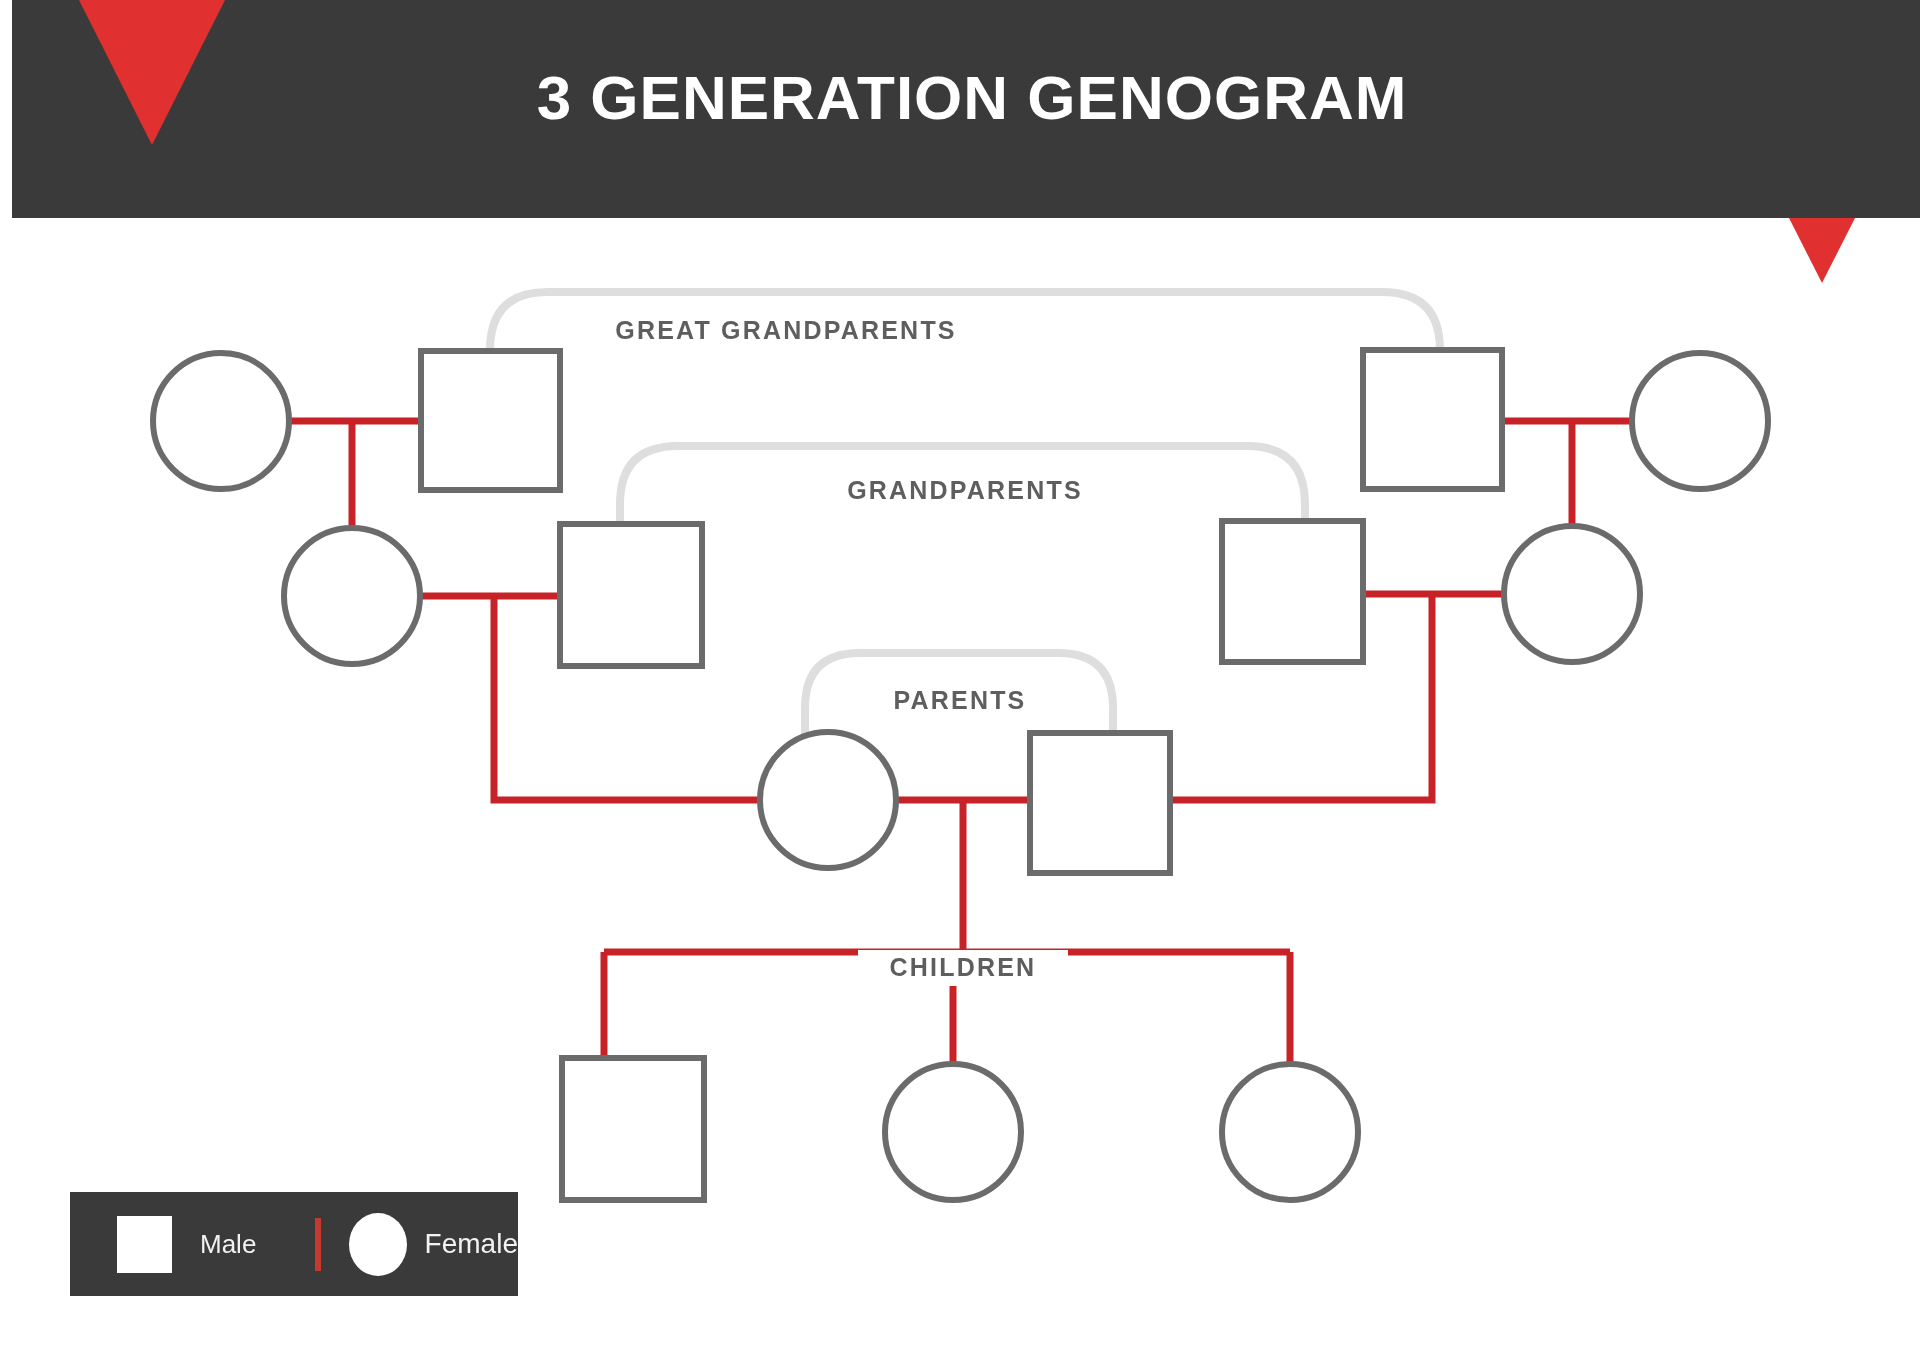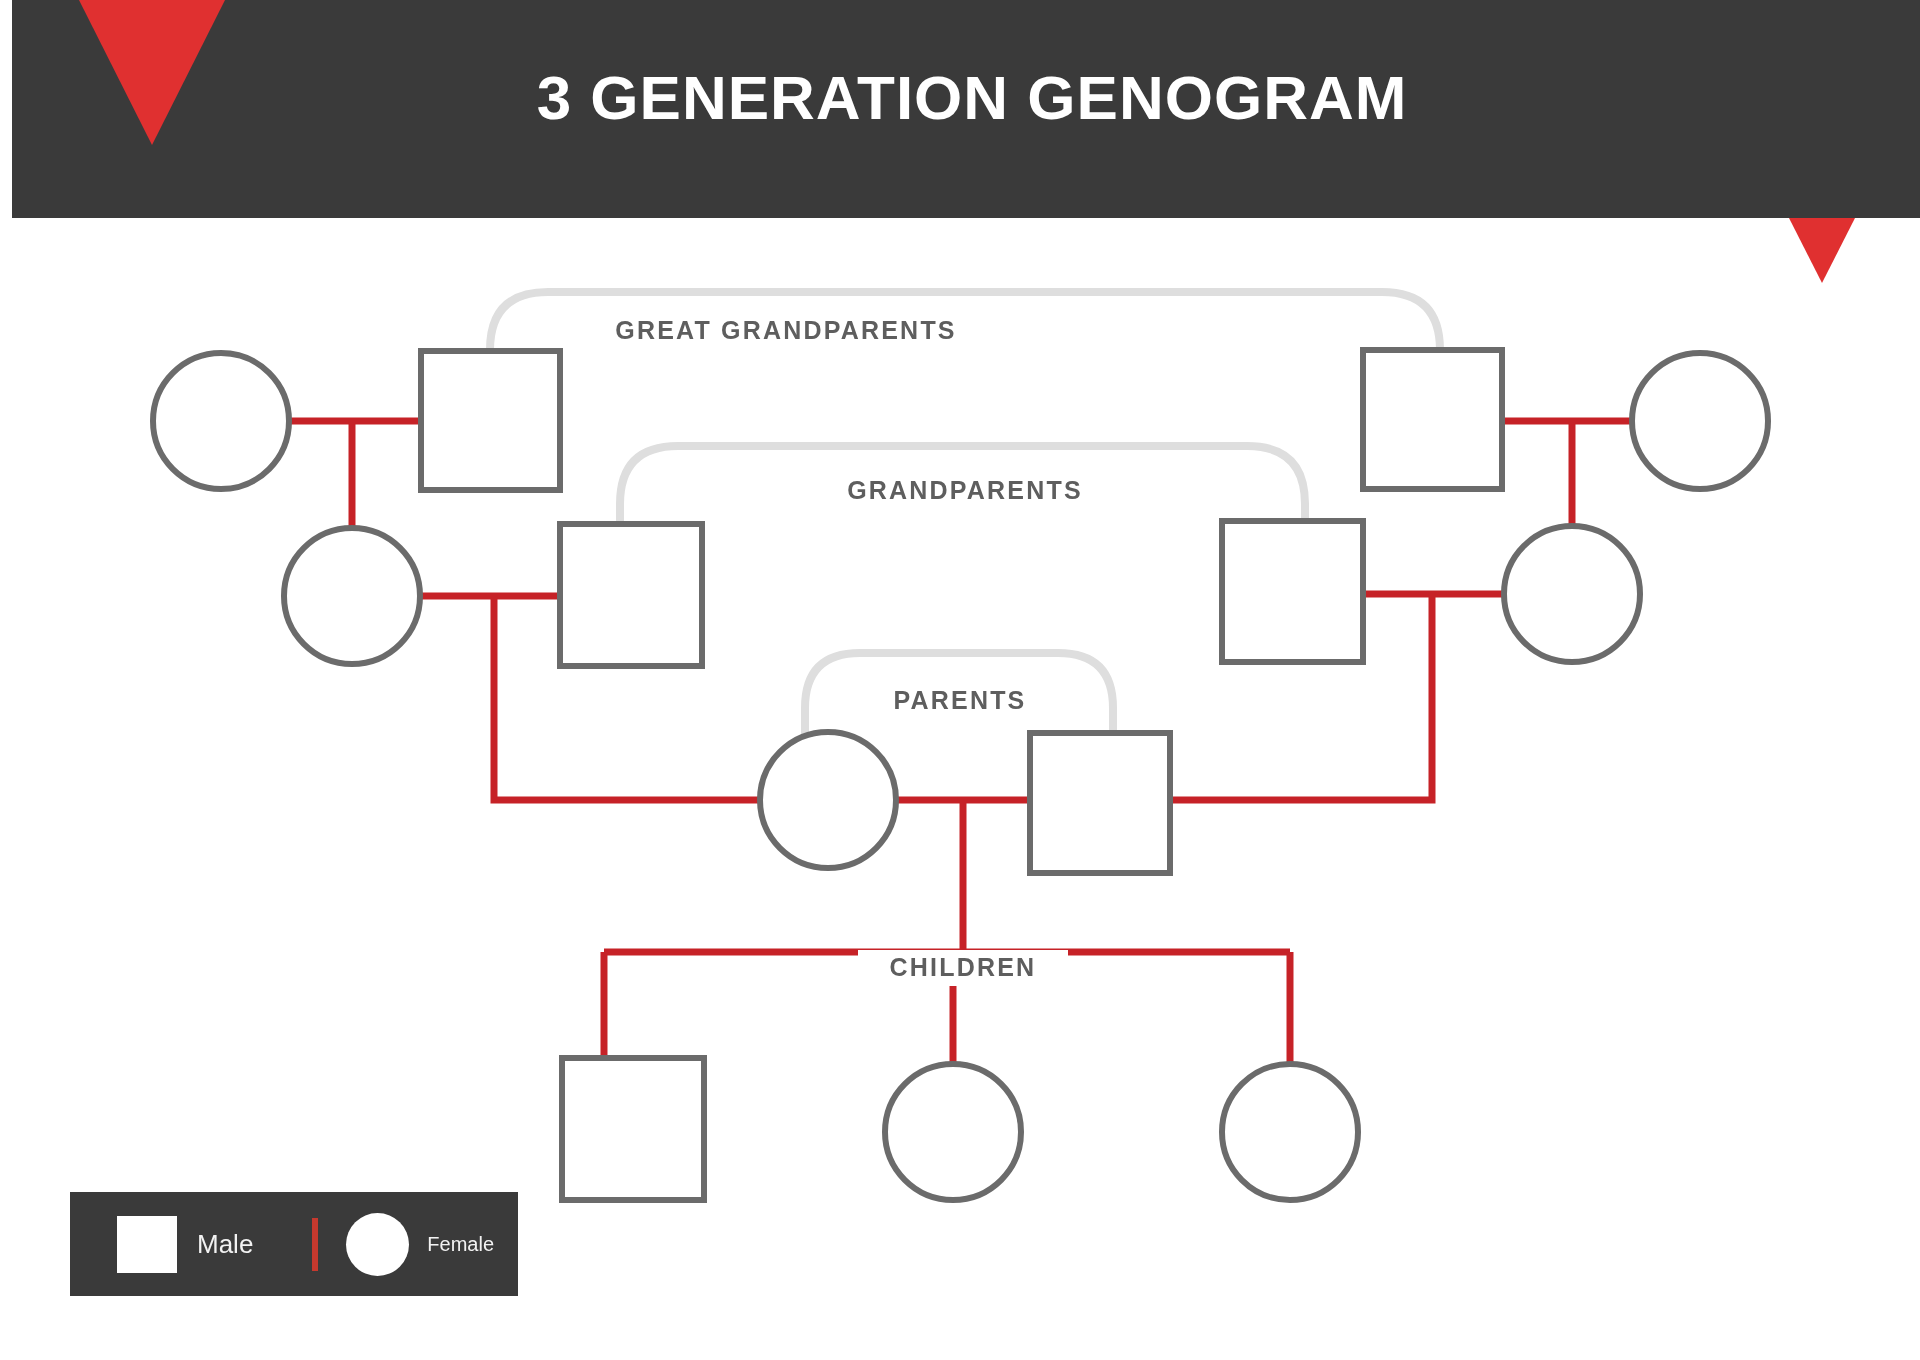--- a/index.html
+++ b/index.html
@@ -115,39 +115,39 @@
   #legend-male-swatch {
     width: 60px;
     height: 57px;
     background: #ffffff;
     margin-left: 47px;
   }
   #legend-male-label {
     color: #f2f2f2;
     font-family: "Liberation Sans", sans-serif;
     font-size: 26px;
-    margin-left: 20px;
+    margin-left: 28px;
   }
   #legend-divider {
     width: 6px;
     height: 53px;
     background: #c6392e;
     margin-left: 59px;
   }
   #legend-female-swatch {
     width: 63px;
     height: 63px;
     border-radius: 50%;
     background: #ffffff;
     margin-left: 28px;
   }
   #legend-female-label {
     color: #f2f2f2;
     font-family: "Liberation Sans", sans-serif;
-    font-size: 20px;
+    font-size: 28px;
     margin-left: 18px;
   }
 </style>
 </head>
 <body>
 
 <div id="header-bar">
   <div class="triangle" id="header-triangle-left"></div>
   <div id="header-title">3 GENERATION GENOGRAM</div>
 </div>

